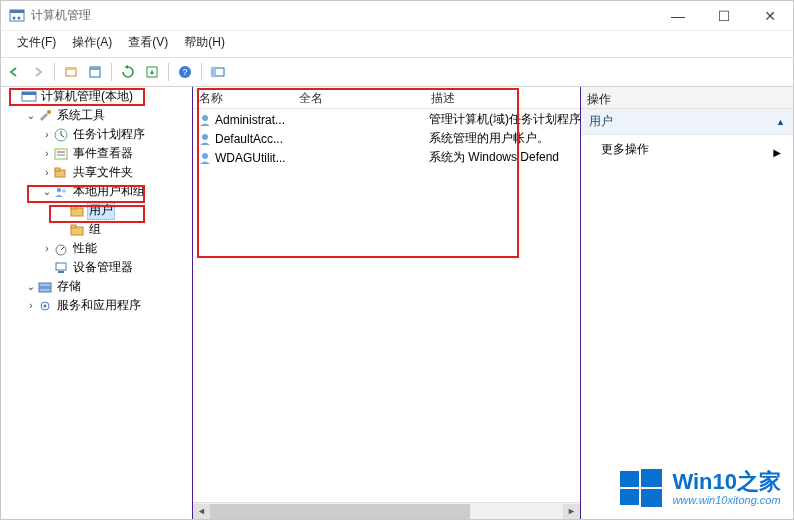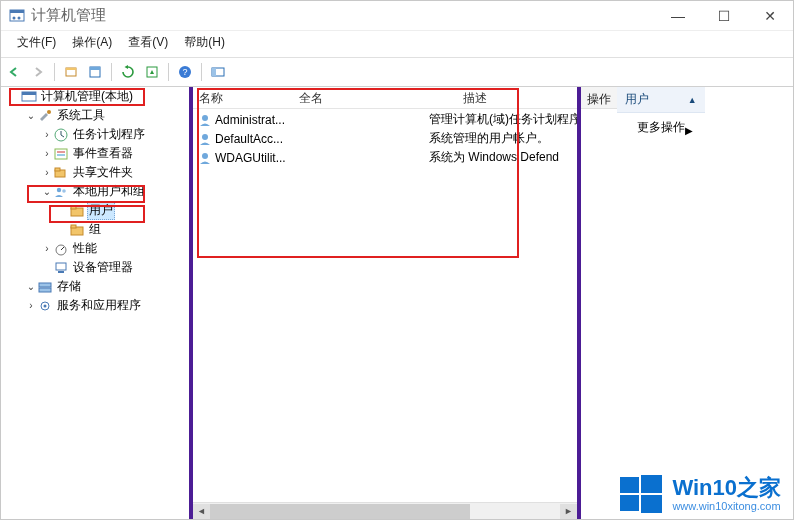--- a/index.html
+++ b/index.html
@@ -1,59 +1,59 @@
 <!DOCTYPE html>
 <html><head>
 <meta charset="utf-8">
 <style>
 * { box-sizing: border-box; margin: 0; padding: 0; font-family: "Microsoft YaHei", "Segoe UI", Tahoma, sans-serif; }
 body { background: #fff; width: 794px; height: 520px; overflow: hidden; border: 1px solid #c8c8c8; position: relative; }
 
 
 .titlebar { height: 30px; display: flex; align-items: center; background: #fff; border-bottom: 1px solid #eee; }
 .titlebar .app-icon { width: 16px; height: 16px; margin: 0 6px 0 8px; }
-.titlebar .title { font-size: 15px; color: #666; flex: 1; }
+.titlebar .title { font-size: 12px; color: #666; flex: 1; }
 .titlebar .win-btns { display: flex; }
 .titlebar .win-btn { width: 46px; height: 30px; display: flex; align-items: center; justify-content: center; color: #444; font-size: 14px; }
 
 
 .menubar { height: 26px; display: flex; padding: 0 8px; background: #fff; font-size: 12px; color: #222; }
 .menubar .menu-item { padding: 3px 8px; }
 
 
 .toolbar { height: 30px; display: flex; align-items: center; padding: 0 2px; border-top: 1px solid #e0e0e0; border-bottom: 1px solid #d0d0d0; gap: 2px; }
 .toolbar .tbtn { width: 22px; height: 22px; display: flex; align-items: center; justify-content: center; border: 1px solid transparent; }
 .toolbar .sep { width: 1px; height: 18px; background: #d0d0d0; margin: 0 3px; }
 
 
 .content { display: flex; height: calc(100% - 30px - 26px - 30px); }
-.pane { border-right: 4px solid #4c1d95; overflow: hidden; position: relative; }
+.pane { border-right: 1px solid #4c1d95; overflow: hidden; position: relative; }
 .tree-pane { width: 192px; background: #fff; }
 .list-pane { flex: 1; display: flex; flex-direction: column; }
-.action-pane { width: 212px; display: flex; border-right: none; }
+.action-pane { width: 212px; display: flex; flex-direction: column; border-right: none; }
 
 
 .tree { padding: 0 0 0 2px; font-size: 12px; color: #000; }
 .tree-row { display: flex; align-items: center; height: 19px; white-space: nowrap; padding-left: 2px; }
 .tree-row .twisty { width: 12px; text-align: center; font-size: 10px; color: #444; cursor: default; }
 .tree-row .twisty.empty { color: transparent; }
 .tree-row .tico { width: 16px; height: 16px; margin-right: 2px; flex-shrink: 0; }
 .tree-row .label { padding: 0 2px; }
 .tree-row .label.sel { background: #cce8ff; border: 1px dotted #7aa7d6; padding: 0 1px; }
 .indent-1 { padding-left: 6px; }
 .indent-2 { padding-left: 22px; }
 .indent-3 { padding-left: 38px; }
 .indent-4 { padding-left: 54px; }
 
 
 .list-header { display: flex; height: 22px; border-bottom: 1px solid #e5e5e5; font-size: 12px; color: #333; background: #fff; }
 .list-header .col { padding: 3px 6px; border-right: 1px solid transparent; }
 .col-name { width: 100px; }
 .col-full { width: 132px; }
-.col-desc { flex: 1; margin-left: 32px; }
+.col-desc { flex: 1; }
 
 .list-body { flex: 1; overflow: hidden; position: relative; }
 .list-row { display: flex; align-items: flex-end; height: 19px; font-size: 12px; }
 .list-row .c-name { width: 100px; padding-left: 4px; display: flex; align-items: center; white-space: nowrap; overflow: hidden; }
 .list-row .rico { width: 16px; height: 16px; margin-right: 2px; flex-shrink: 0; }
 .list-row .c-full { width: 132px; padding-left: 6px; white-space: nowrap; }
 .list-row .c-desc { flex: 1; padding-left: 4px; white-space: nowrap; overflow: hidden; }
 
 .list-scroll-h { height: 17px; background: #f0f0f0; display: flex; align-items: center; justify-content: space-between; border-top: 1px solid #e0e0e0; }
 .scr-btn { width: 17px; height: 15px; background: #e0e0e0; display: flex; align-items: center; justify-content: center; font-size: 9px; color: #555; }
@@ -64,26 +64,26 @@
 .action-pane .act-section { padding: 0; font-size: 12px; }
 .act-title { background: #eef3fa; padding: 4px 8px; color: #194a7a; display: flex; justify-content: space-between; align-items: center; border-bottom: 1px solid #dde6f2; }
 .act-title .tri { font-size: 9px; color: #194a7a; }
 .act-item { padding: 6px 12px 6px 20px; display: flex; justify-content: space-between; align-items: flex-end; }
 .act-item .arrow { font-size: 10px; }
 
 
 .redbox { position: absolute; border: 2px solid #e02020; pointer-events: none; }
 
 
-.watermark { position: absolute; right: 12px; bottom: 4px; display: flex; align-items: center; gap: 10px; }
+.watermark { position: absolute; right: 12px; bottom: 10px; display: flex; align-items: center; gap: 10px; }
 .watermark .wm-logo { width: 42px; height: 42px; }
 .watermark .wm-text { color: #0a70cf; line-height: 1.1; }
 .watermark .wm-text .big { font-size: 22px; font-weight: 600; }
 .watermark .wm-text .big .accent { color: #0a70cf; }
-.watermark .wm-text .url { font-size: 11px; color: #3b8de0; }
+.watermark .wm-text .url { font-size: 11px; color: #3b8de0; font-style: italic; }
 
 
 svg { display: block; }
 </style>
 </head>
 <body>
 
 <div class="titlebar">
   <span class="app-icon">
     <svg width="16" height="16">

